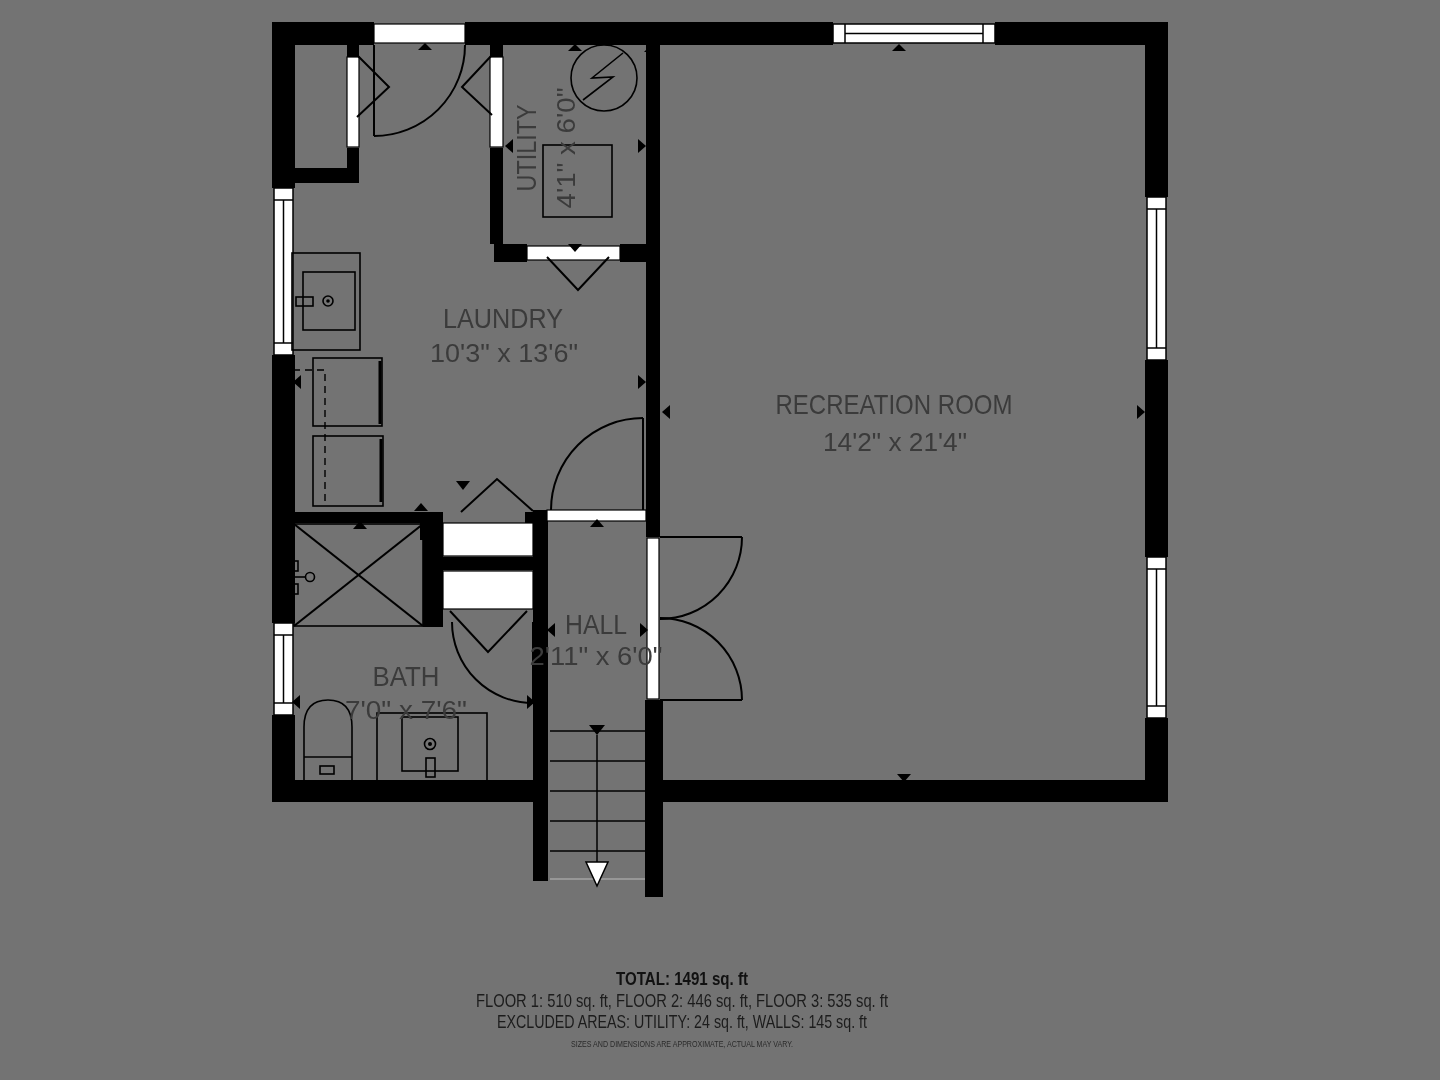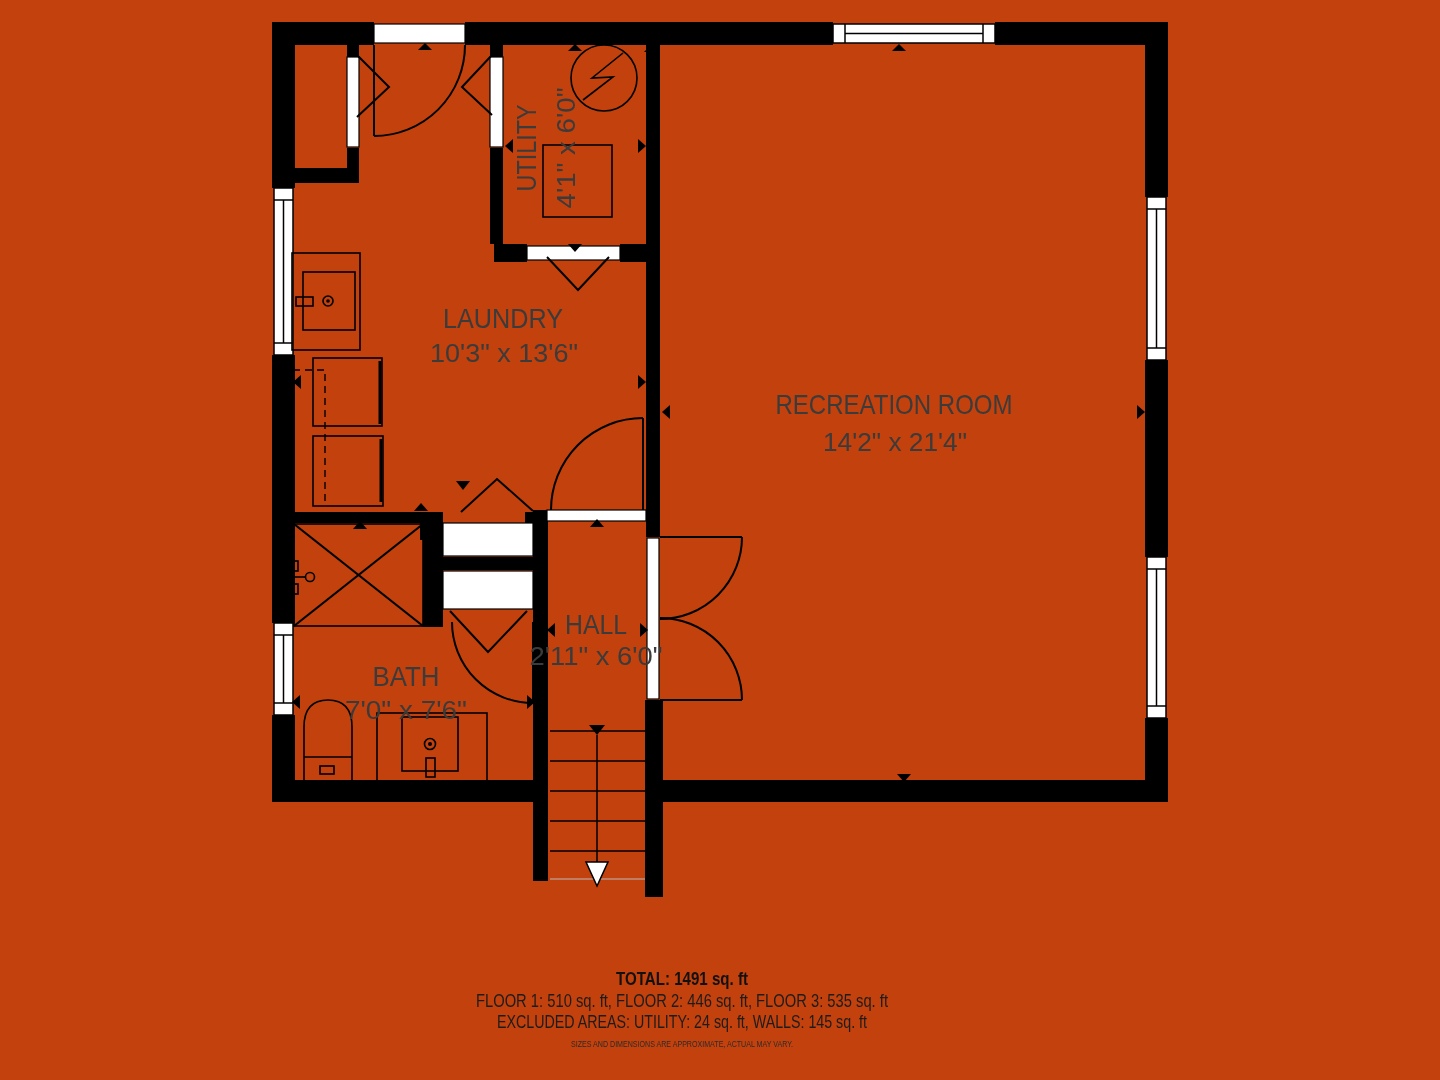--- a/index.html
+++ b/index.html
@@ -1,17 +1,17 @@
 <!DOCTYPE html>
 <html><head>
 <meta charset="utf-8">
 <style>
   html,body{margin:0;padding:0;background:#ffffff;width:1440px;height:1080px;overflow:hidden;}
   body{font-family:"Liberation Sans","DejaVu Sans",sans-serif;}
-  #stage{position:relative;width:1440px;height:1080px;background:#c2410c;}
+  #stage{position:relative;width:1440px;height:1080px;background:#737373;}
   svg{display:block;}
   text{font-family:"Liberation Sans","DejaVu Sans",sans-serif;}
   .room-name{fill:#3b3b3b;font-size:28px;}
   .room-dims{fill:#3b3b3b;font-size:26px;}
   .room-name-rot{fill:#3b3b3b;font-size:27px;}
   .room-dims-rot{fill:#3b3b3b;font-size:25px;}
   .footer-total{fill:#111;font-size:19px;font-weight:bold;}
   .footer-line{fill:#1c1c1c;font-size:19px;}
   .footer-small{fill:#2b2b2b;font-size:9px;}
   .wall{fill:#000;}

